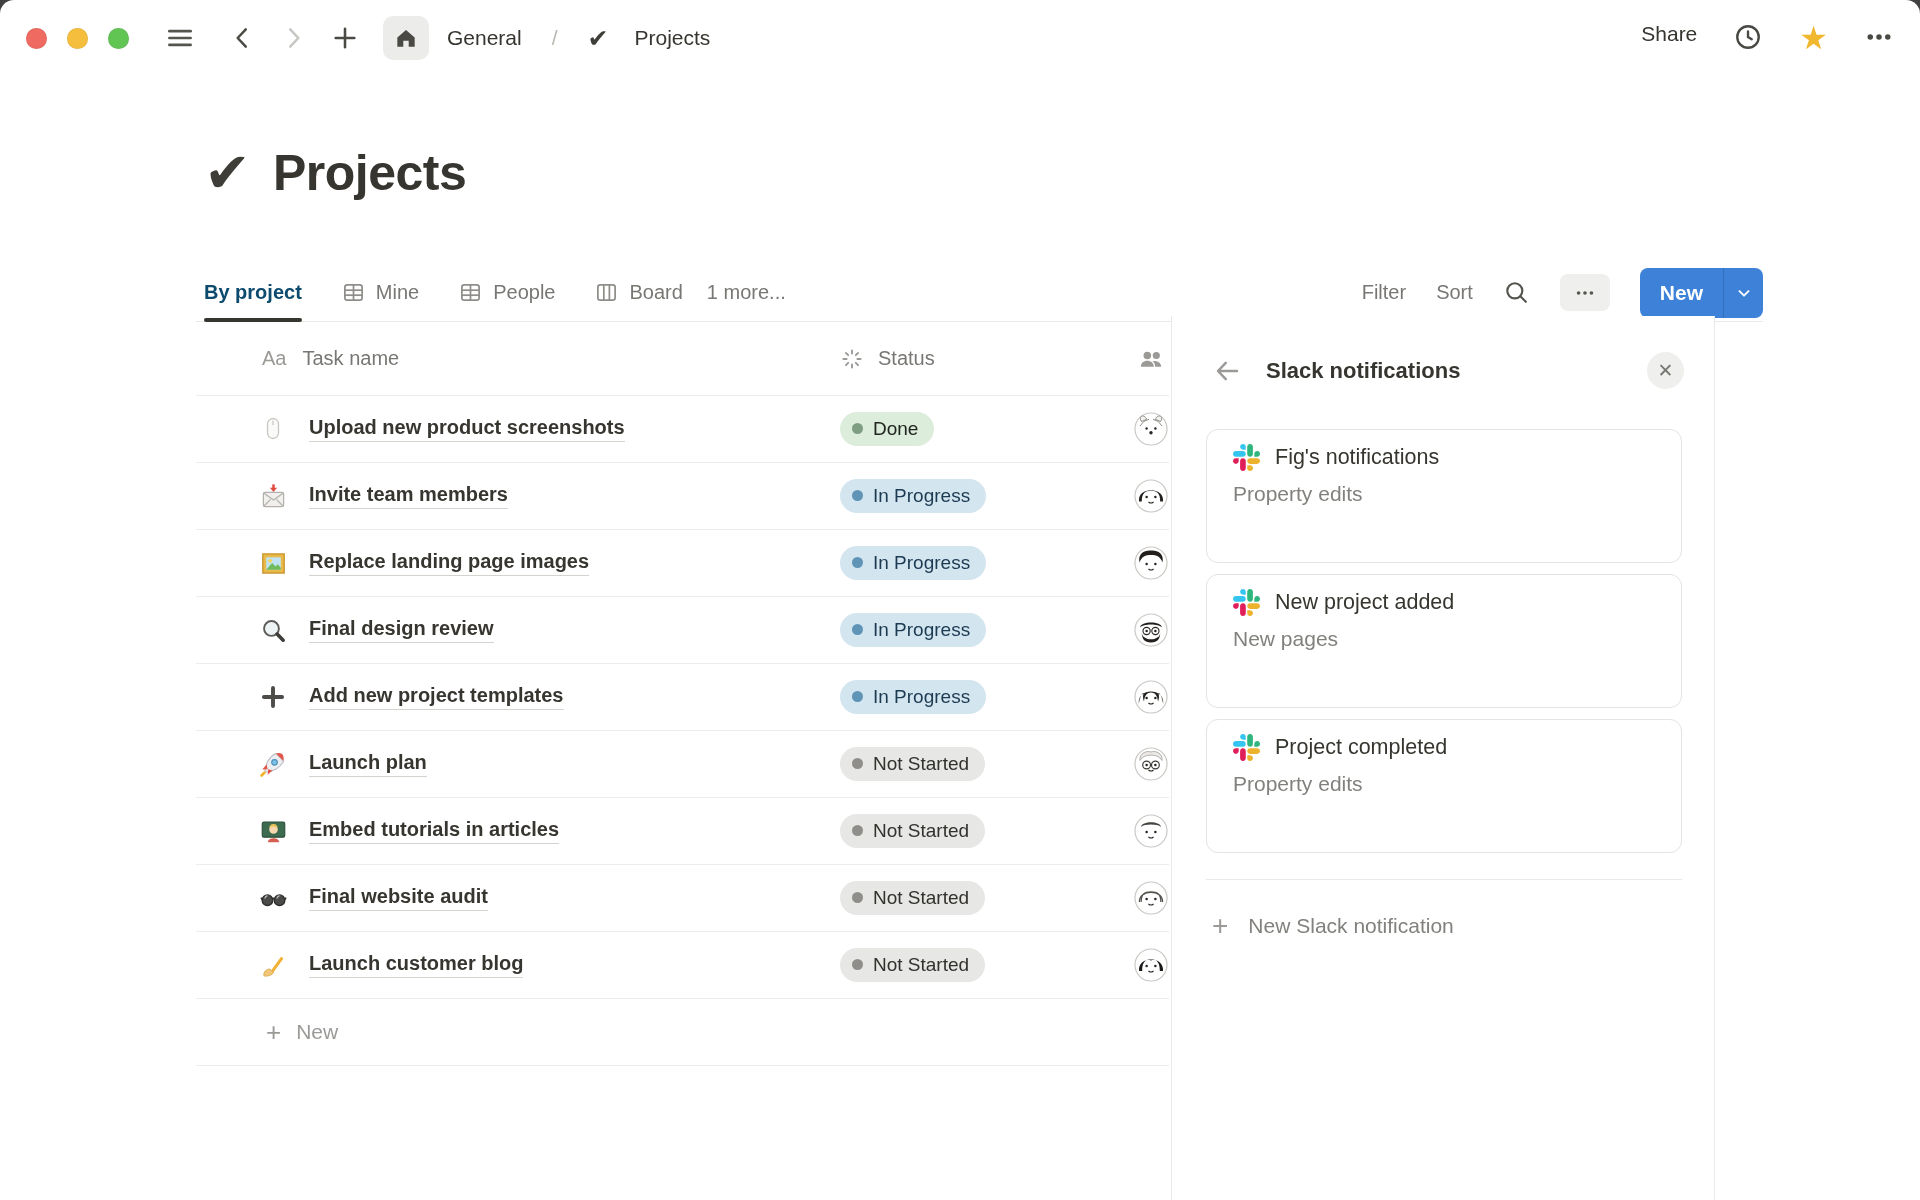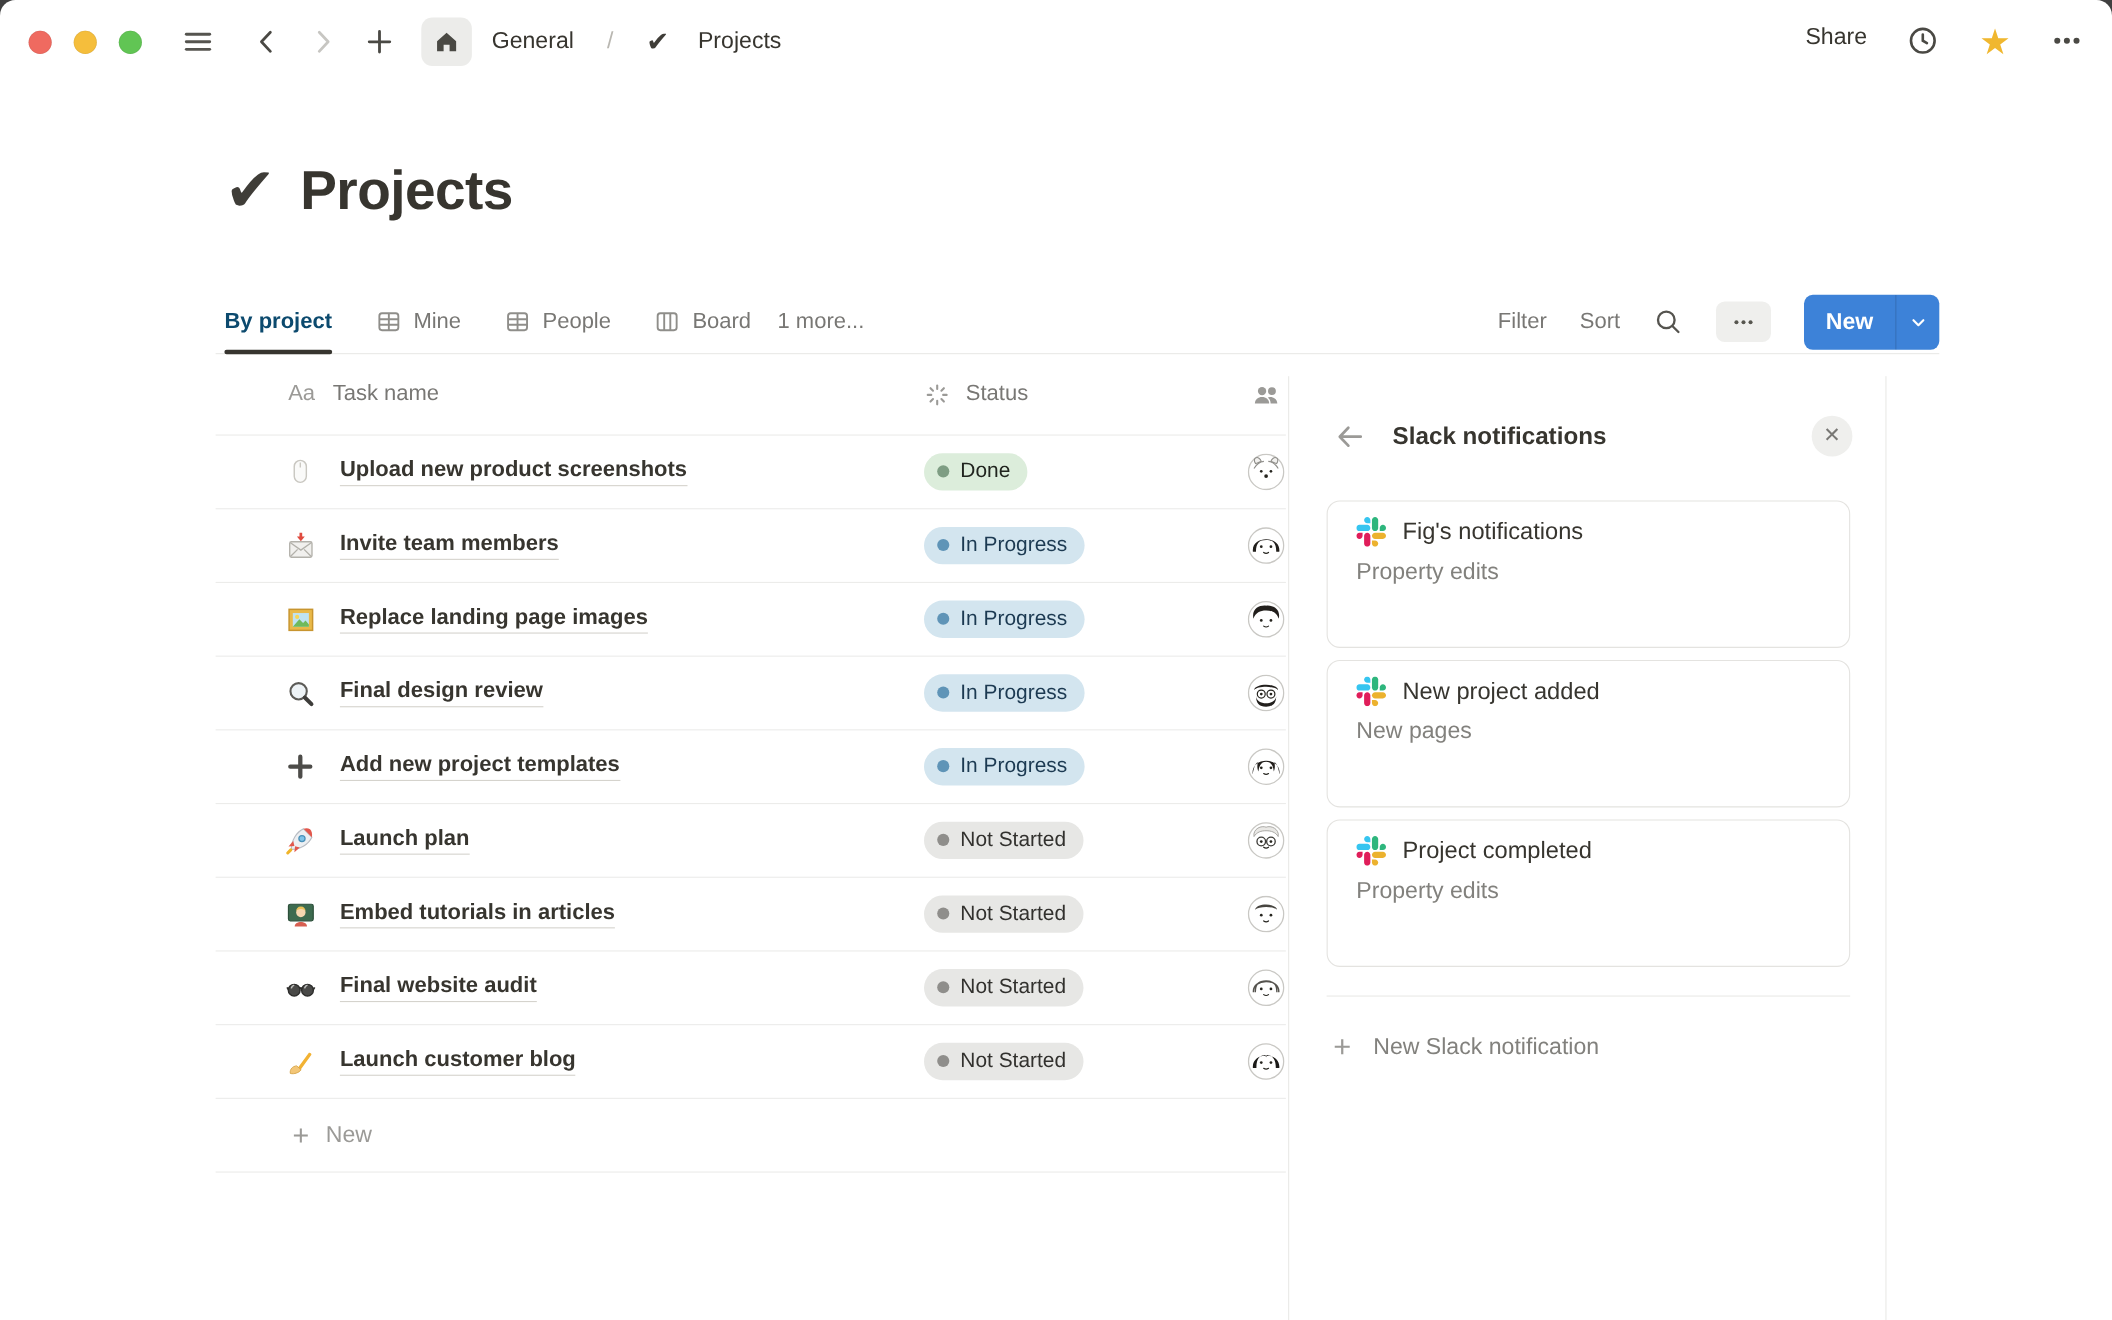--- a/index.html
+++ b/index.html
@@ -56,21 +56,21 @@
   .task-link{font-size:20px;font-weight:600;color:#37352f;border-bottom:1.5px solid #d5d3cd;padding-bottom:2px;line-height:1.15;}
   .cell-status{flex:0 0 292px;display:flex;align-items:center;}
   .badge{display:inline-flex;align-items:center;gap:10px;border-radius:999px;padding:6px 16px 6px 12px;font-size:19px;line-height:1.2;}
   .badge .dot{width:11px;height:11px;border-radius:50%;}
   .cell-person{flex:1;display:flex;align-items:center;justify-content:center;}
   .avatar{width:34px;height:34px;display:block;}
   .newrow{height:67px;display:flex;align-items:center;gap:15px;padding-left:70px;border-bottom:1px solid #ececea;color:#9b9a97;font-size:21px;}
   .plus-glyph{font-size:26px;color:#9b9a97;line-height:1;font-weight:400;}
 
   
-  .panel{position:absolute;top:342px;left:1171px;width:544px;bottom:0;border-left:1px solid #e9e9e7;border-right:1px solid #e9e9e7;background:#fff;}
+  .panel{position:absolute;top:316px;left:1171px;width:544px;bottom:0;border-left:1px solid #e9e9e7;border-right:1px solid #e9e9e7;background:#fff;}
   .panel-header{display:flex;align-items:center;padding:36px 30px 0 40px;}
   .panel-title{font-size:22px;font-weight:700;color:#37352f;margin-left:24px;}
   .close-btn{margin-left:auto;width:37px;height:37px;border-radius:50%;background:#efefed;display:flex;align-items:center;justify-content:center;font-size:19px;color:#787774;}
   .cards{padding:40px 32px 0 34px;}
   .card{height:134px;border:1px solid #e4e3e0;border-radius:12px;padding:14px 26px;margin-bottom:11px;background:#fff;}
   .card-top{display:flex;align-items:center;gap:15px;}
   .card-title{font-size:21.5px;color:#37352f;}
   .card-sub{margin-top:11px;font-size:21px;color:#82817d;}
   .panel-divider{height:1px;background:#e9e9e7;margin:26px 32px 0 34px;}
   .panel-newrow{display:flex;align-items:center;gap:20px;margin:24px 32px 0 40px;height:44px;color:#82817d;font-size:21px;}

